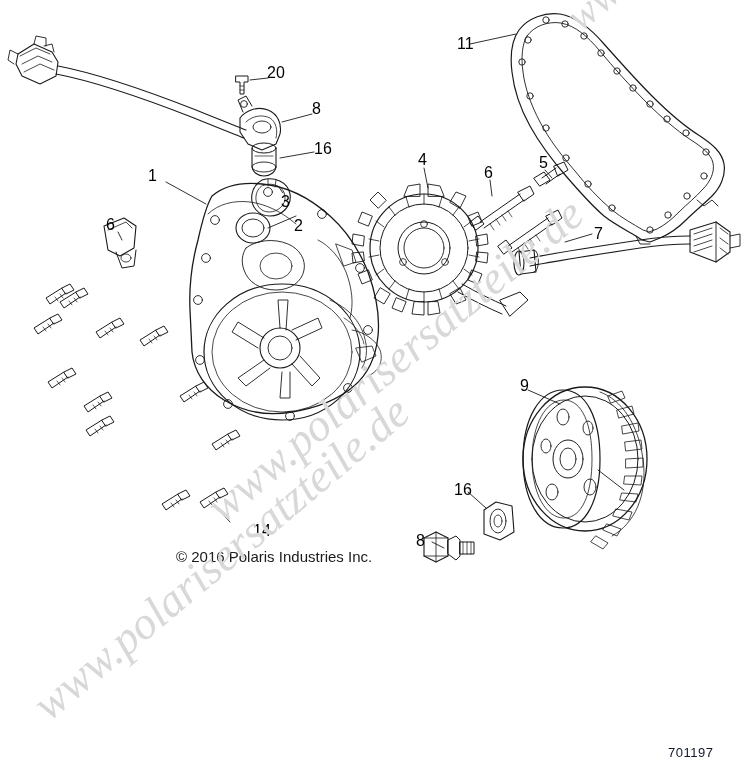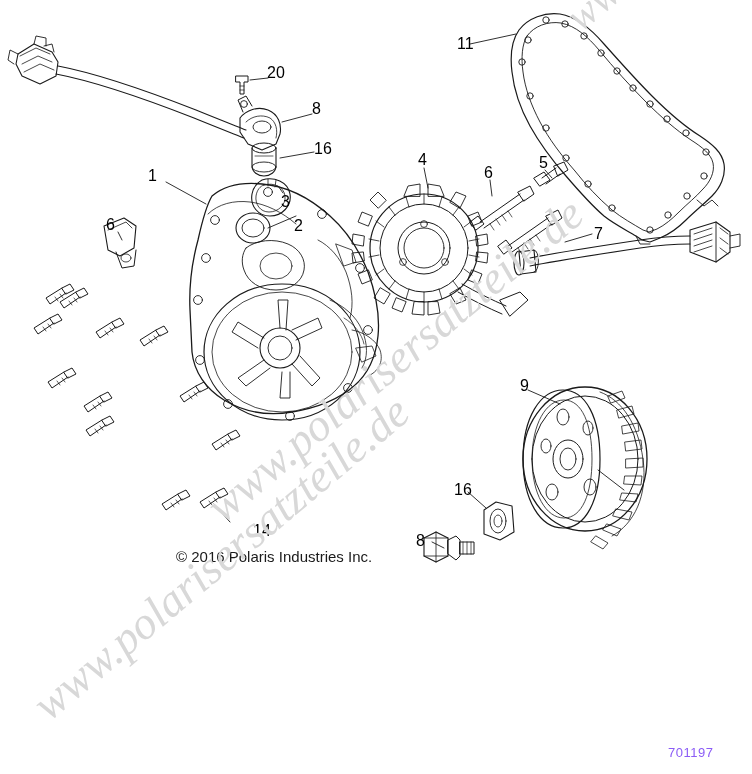--- a/index.html
+++ b/index.html
@@ -40,21 +40,21 @@
     font-size: 15px;
     color: #1a1a1a;
     white-space: nowrap;
   }
   #part-number {
     position: absolute;
     left: 668px;
     top: 745px;
     font-family: "Liberation Sans", sans-serif;
     font-size: 13px;
-    color: #8b5cf6;
+    color: #0f172a;
     letter-spacing: 0.5px;
   }
   .wm {
     position: absolute;
     font-family: "Liberation Serif", serif;
     color: #d8d8d8;
     font-style: italic;
     white-space: nowrap;
     pointer-events: none;
     user-select: none;

